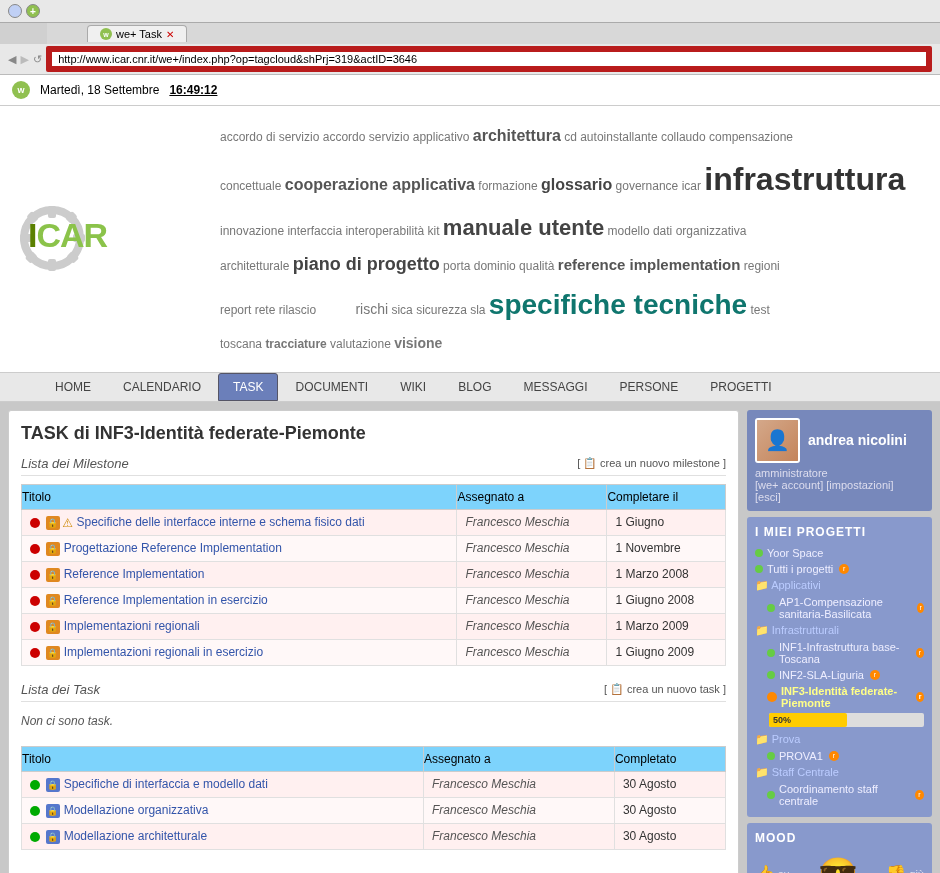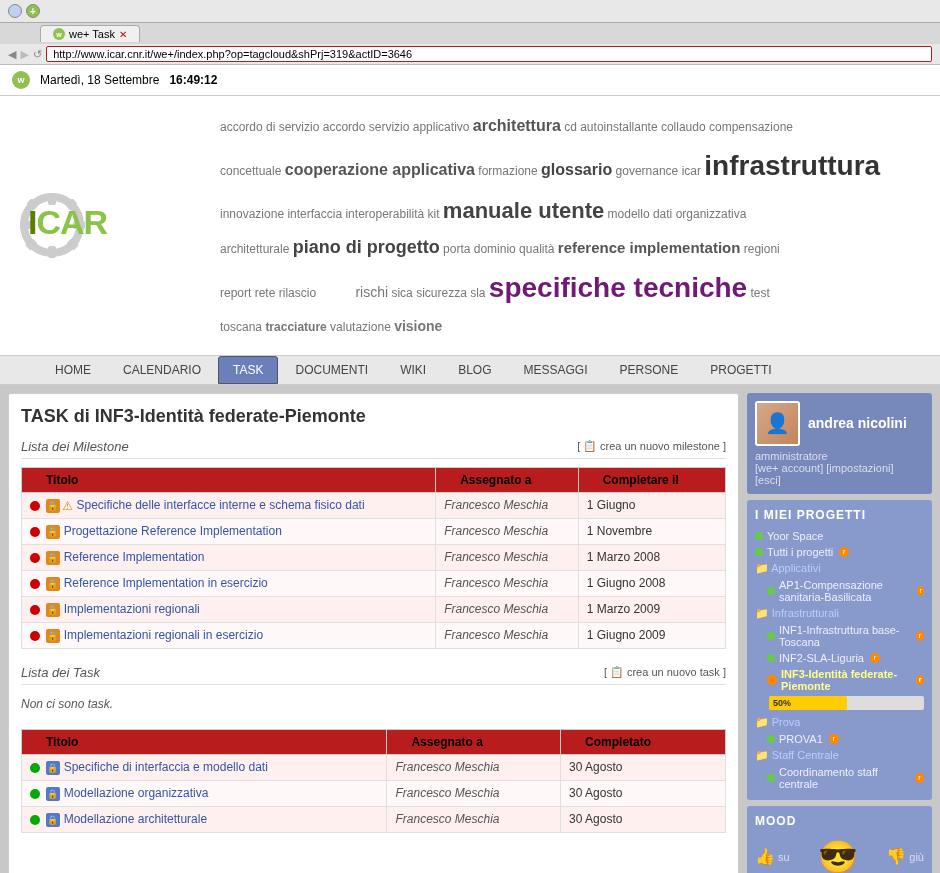--- a/index.html
+++ b/index.html
@@ -20,20 +20,21 @@
       display: flex; align-items: center; justify-content: center;
     }
     .browser-btn.min { background: #c0d0f5; }
     .browser-btn.new { background: #90c050; border-radius: 50%; }
     .tab-bar {
       background: #d8d8d8;
       padding: 2px 40px;
       display: flex;
       align-items: center;
       gap: 4px;
+      margin-left: 47px;
     }
     .tab {
       background: #f0f0f0;
       border: 1px solid #aaa;
       border-bottom: none;
       padding: 2px 12px;
       border-radius: 4px 4px 0 0;
       font-size: 11px;
       display: flex;
       align-items: center;
@@ -46,21 +47,21 @@
       padding: 2px 8px;
       border-bottom: 1px solid #bbb;
       display: flex;
       align-items: center;
       gap: 4px;
       font-size: 11px;
     }
     .url-input {
       flex: 1;
       background: white;
-      border: 1px solid #b91c1c;
+      border: 6px solid #b91c1c;
       padding: 1px 6px;
       font-size: 11px;
       border-radius: 2px;
     }
 
     
     .app-wrapper { background: #c8c8c8; }
 
     
     .top-bar {
@@ -97,21 +98,21 @@
     
     .tag-cloud {
       flex: 1;
       padding: 8px 20px;
       line-height: 1.8;
       color: #666;
     }
     .tag-lg { font-size: 22px; color: #444; font-weight: bold; }
     .tag-md { font-size: 16px; color: #555; font-weight: bold; }
     .tag-sm { font-size: 12px; color: #777; }
-    .tag-xl { font-size: 28px; color: #333; font-weight: bold; }
+    .tag-xl { font-size: 32px; color: #333; font-weight: bold; }
 
     
     .nav-bar {
       background: #e8e8e8;
       border-top: 1px solid #ccc;
       border-bottom: 1px solid #ccc;
       padding: 0 40px;
       display: flex;
       gap: 2px;
       align-items: center;
@@ -176,25 +177,25 @@
     .section-action a { color: #555; text-decoration: none; }
 
     
     .task-table {
       width: 100%;
       border-collapse: collapse;
       margin-bottom: 16px;
       font-size: 12px;
     }
     .task-table th {
-      background: #b91c1c;
+      background: #7dd3fc;
       border: 1px solid #ccc;
-      padding: 5px 24px;
+      padding: 5px 0;
       text-align: left;
-      font-weight: bold;
+      font-weight: normal;
     }
     .task-table td {
       border: 1px solid #e0e0e0;
       padding: 5px 8px;
     }
     .task-table tr:nth-child(even) { background: #f8f0f0; }
     .task-table tr:nth-child(odd) { background: #fff8f8; }
 
     .task-link {
       color: #3355aa;
@@ -414,21 +415,21 @@
   <span style="color:#bbb;">▶</span>
   <span style="color:#888;">↺</span>
   <input class="url-input" type="text" value="http://www.icar.cnr.it/we+/index.php?op=tagcloud&amp;shPrj=319&amp;actID=3646" style="">
 </div>
 
 <div class="app-wrapper">
 
   <div class="top-bar">
     <div class="we-logo-small">w</div>
     <span>Martedì, 18 Settembre</span>
-    <span style="font-weight:bold;">16:49:12</span>
+    <span style="font-weight:bold;text-decoration:underline;">16:49:12</span>
   </div>
 
   <div class="header-area">
 
     <div class="logo-area">
       <div style="position:relative;width:150px;height:65px;">
 
         <svg width="65" height="65" viewBox="0 0 65 65" style="position:absolute;left:0;top:0;">
           <circle cx="32" cy="32" r="28" fill="none" stroke="#cccccc" stroke-width="8"></circle>
           <circle cx="32" cy="32" r="14" fill="white"></circle>
@@ -481,21 +482,21 @@
       <span class="tag-md" style="font-size:15px;font-weight:bold;">reference implementation</span>
       <span class="tag-sm">regioni</span>
       <br>
       <span class="tag-sm">report</span>
       <span class="tag-sm">rete</span>
       <span class="tag-sm">rilascio</span>
       <span class="tag-sm" style="font-size:14px;font-weight:normal;margin-left:36px;">rischi</span>
       <span class="tag-sm">sica</span>
       <span class="tag-sm">sicurezza</span>
       <span class="tag-sm">sla</span>
-      <span class="tag-xl" style="font-size:28px;font-weight:bold;color:#701a75;">specifiche tecniche</span>
+      <span class="tag-xl" style="font-size:28px;font-weight:bold;color:#0f766e;">specifiche tecniche</span>
       <span class="tag-sm">test</span>
       <br>
       <span class="tag-sm">toscana</span>
       <span class="tag-sm" style="font-weight:bold;">tracciature</span>
       <span class="tag-sm">valutazione</span>
       <span class="tag-sm" style="font-size:14px;font-weight:bold;">visione</span>
     </div>
   </div>
 
   <div class="nav-bar">

